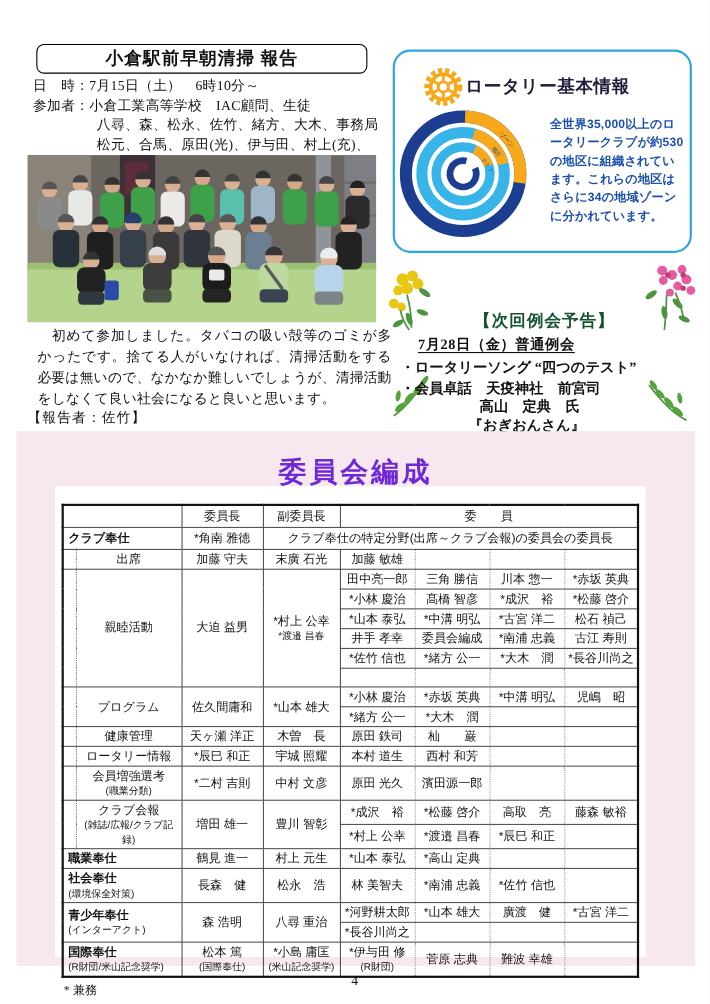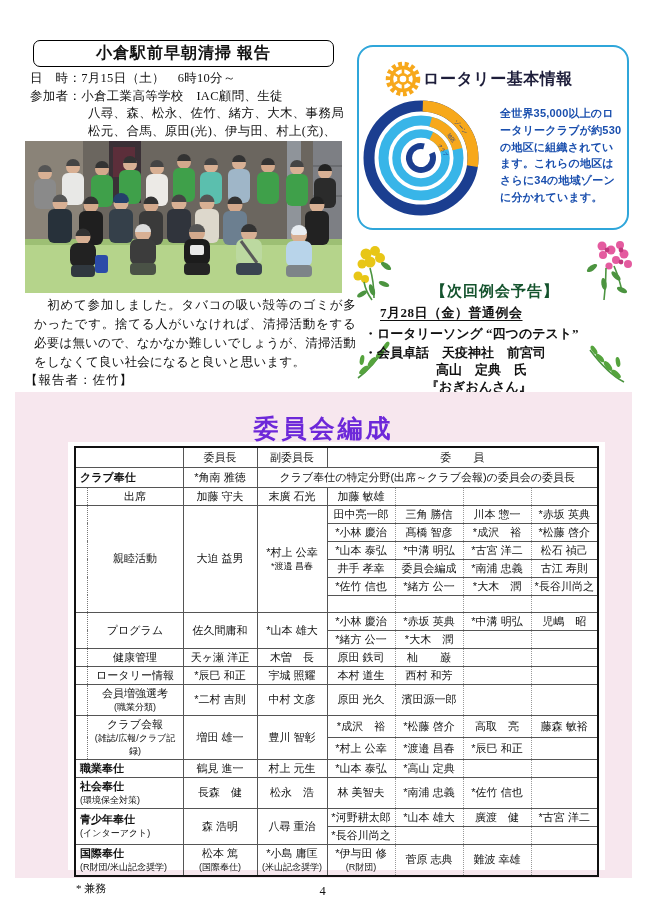--- a/index.html
+++ b/index.html
@@ -55,22 +55,22 @@
   .deco{ position:absolute; }
   .deco-yellow{ left:0px; top:6px; }
   .deco-pink{ left:226px; top:0px; }
   .deco-sprig-l{ left:2px; top:98px; }
   .deco-sprig-r{ left:234px; top:104px; }
   
   .committee{ position:absolute; left:15px; top:392px; width:617px; height:486px;
     background:#f7e7ee; }
   .c-title{ text-align:center; padding-top:20px; font-size:25px; font-weight:600;
     color:#6d28d9; letter-spacing:3px; }
-  .c-white{ position:absolute; left:53px; top:50px; width:537px; height:428px;
-    background:#fff; padding:4px 0 0 6px; }
+  .c-white{ position:absolute; left:35px; top:50px; width:537px; height:428px;
+    background:#fff; padding:16px 0 0 6px; }
   table.ctable{ border-collapse:collapse; table-layout:fixed; width:523px;
     font-family:"Liberation Sans",sans-serif; font-size:11px; color:#111;
     border:2px solid #111; }
   .ctable td{ border:1px solid #555; padding:1px 2px; text-align:center;
     vertical-align:middle; overflow:hidden; height:17px; }
   .ctable tr.hdr td, .ctable tr.clubrow td{ height:20px; }
   .ctable td.name-main{ text-align:left; padding-left:4px; font-weight:bold; }
   .ctable td.name-sub{ border-left:1px dotted #777; }
   .ctable td.indent{ border-right:1px dotted #777; }
   .ctable td.mem{ border-left:1px dotted #999; border-right:1px dotted #999; }

